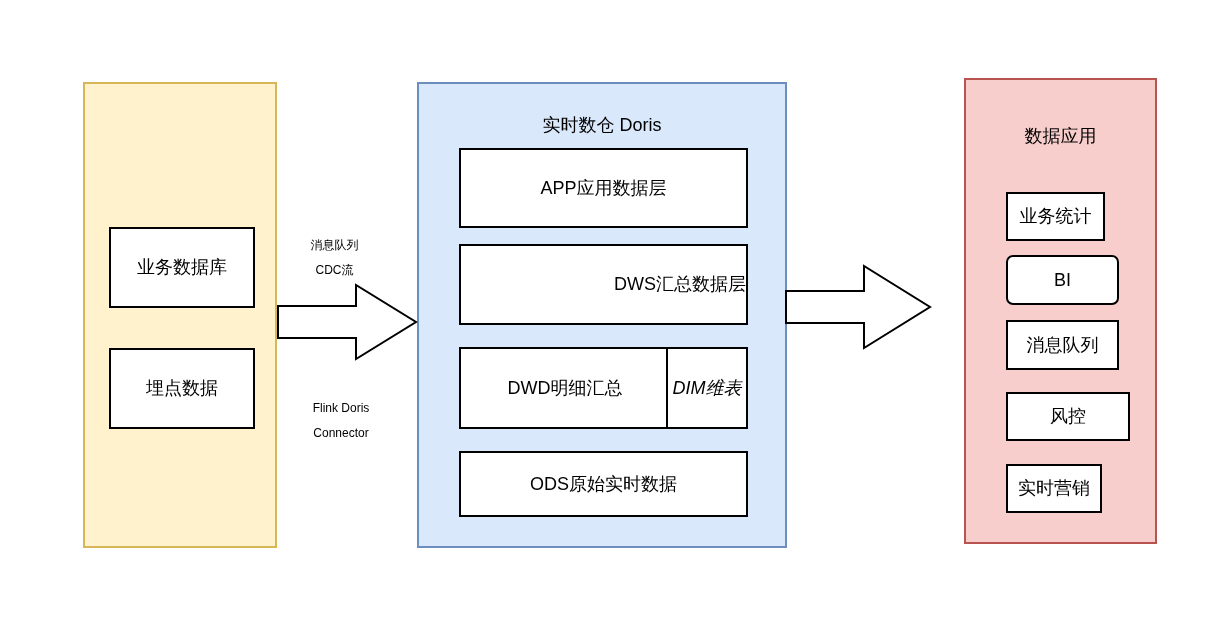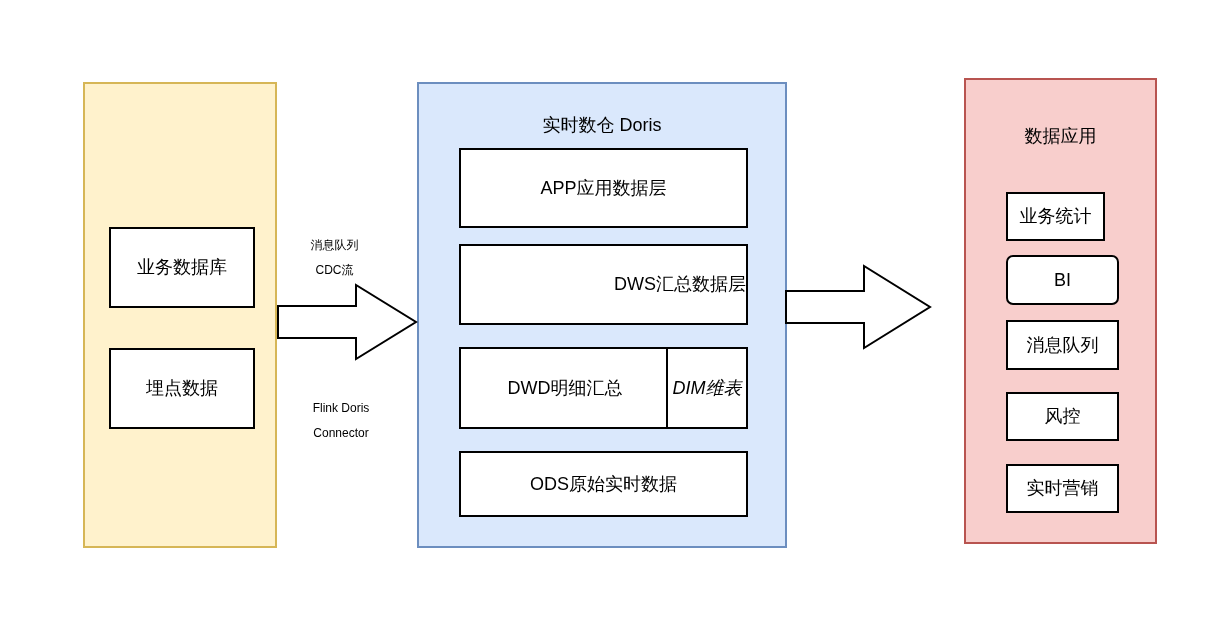--- a/index.html
+++ b/index.html
@@ -49,22 +49,22 @@
   
   .node.app-layer { left: 40px; top: 64px;  width: 289px; height: 80px; }
   .node.dws-layer { left: 40px; top: 160px; width: 289px; height: 81px; justify-content: flex-end; }
   .node.dwd-layer { left: 40px; top: 263px; width: 212px; height: 82px; }
   .node.dim-table { left: 247px; top: 263px; width: 82px; height: 82px; font-style: italic; }
   .node.ods-layer { left: 40px; top: 367px; width: 289px; height: 66px; }
   
   .node.stats     { left: 40px; top: 112px; width: 99px; height: 49px; }
   .node.bi        { left: 40px; top: 175px; width: 113px; height: 50px; border-radius: 7px; }
   .node.profile   { left: 40px; top: 240px; width: 113px; height: 50px; }
-  .node.risk      { left: 40px; top: 312px; width: 113px; height: 49px; }
-  .node.marketing { left: 40px; top: 384px; width: 113px; height: 49px; }
+  .node.risk      { left: 40px; top: 312px; width: 124px; height: 49px; }
+  .node.marketing { left: 40px; top: 384px; width: 96px; height: 49px; }
 
   .arrow-layer {
     position: absolute;
     left: 0; top: 0;
     width: 1213px; height: 627px;
     pointer-events: none;
   }
   .arrow-label {
     position: absolute;
     text-align: center;

